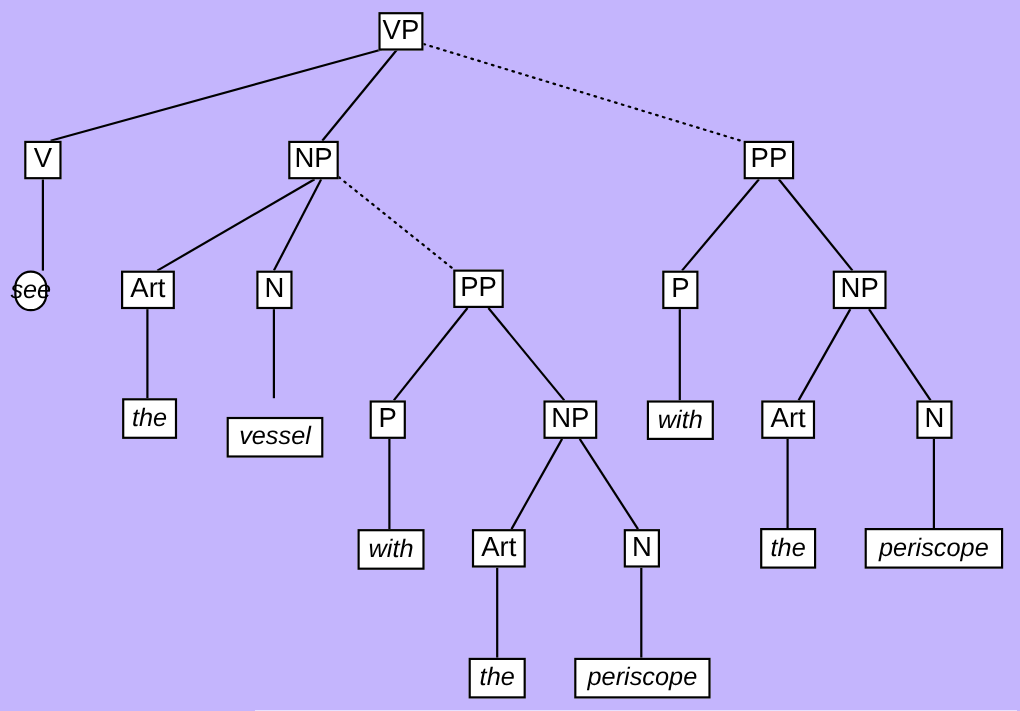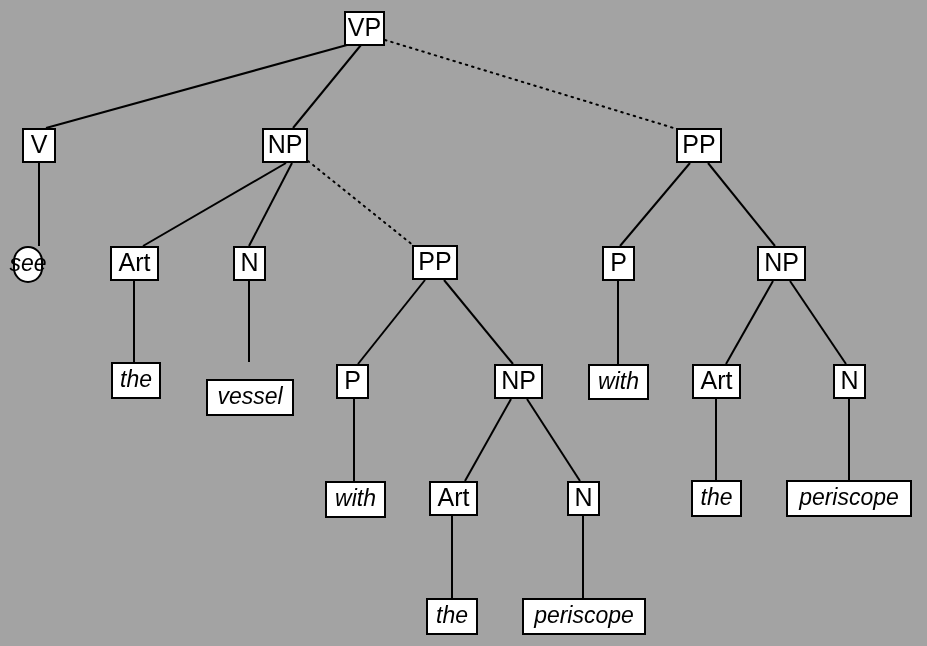--- a/index.html
+++ b/index.html
@@ -4,21 +4,21 @@
 <style>
   html, body {
     margin: 0;
     padding: 0;
     background: #ffffff;
   }
   #canvas {
     position: relative;
     width: 927px;
     height: 646px;
-    background: #a3a3a3;
+    background: #c4b5fd;
     font-family: "Liberation Sans", sans-serif;
     overflow: hidden;
   }
   #edges {
     position: absolute;
     left: 0;
     top: 0;
     width: 927px;
     height: 646px;
     pointer-events: none;

